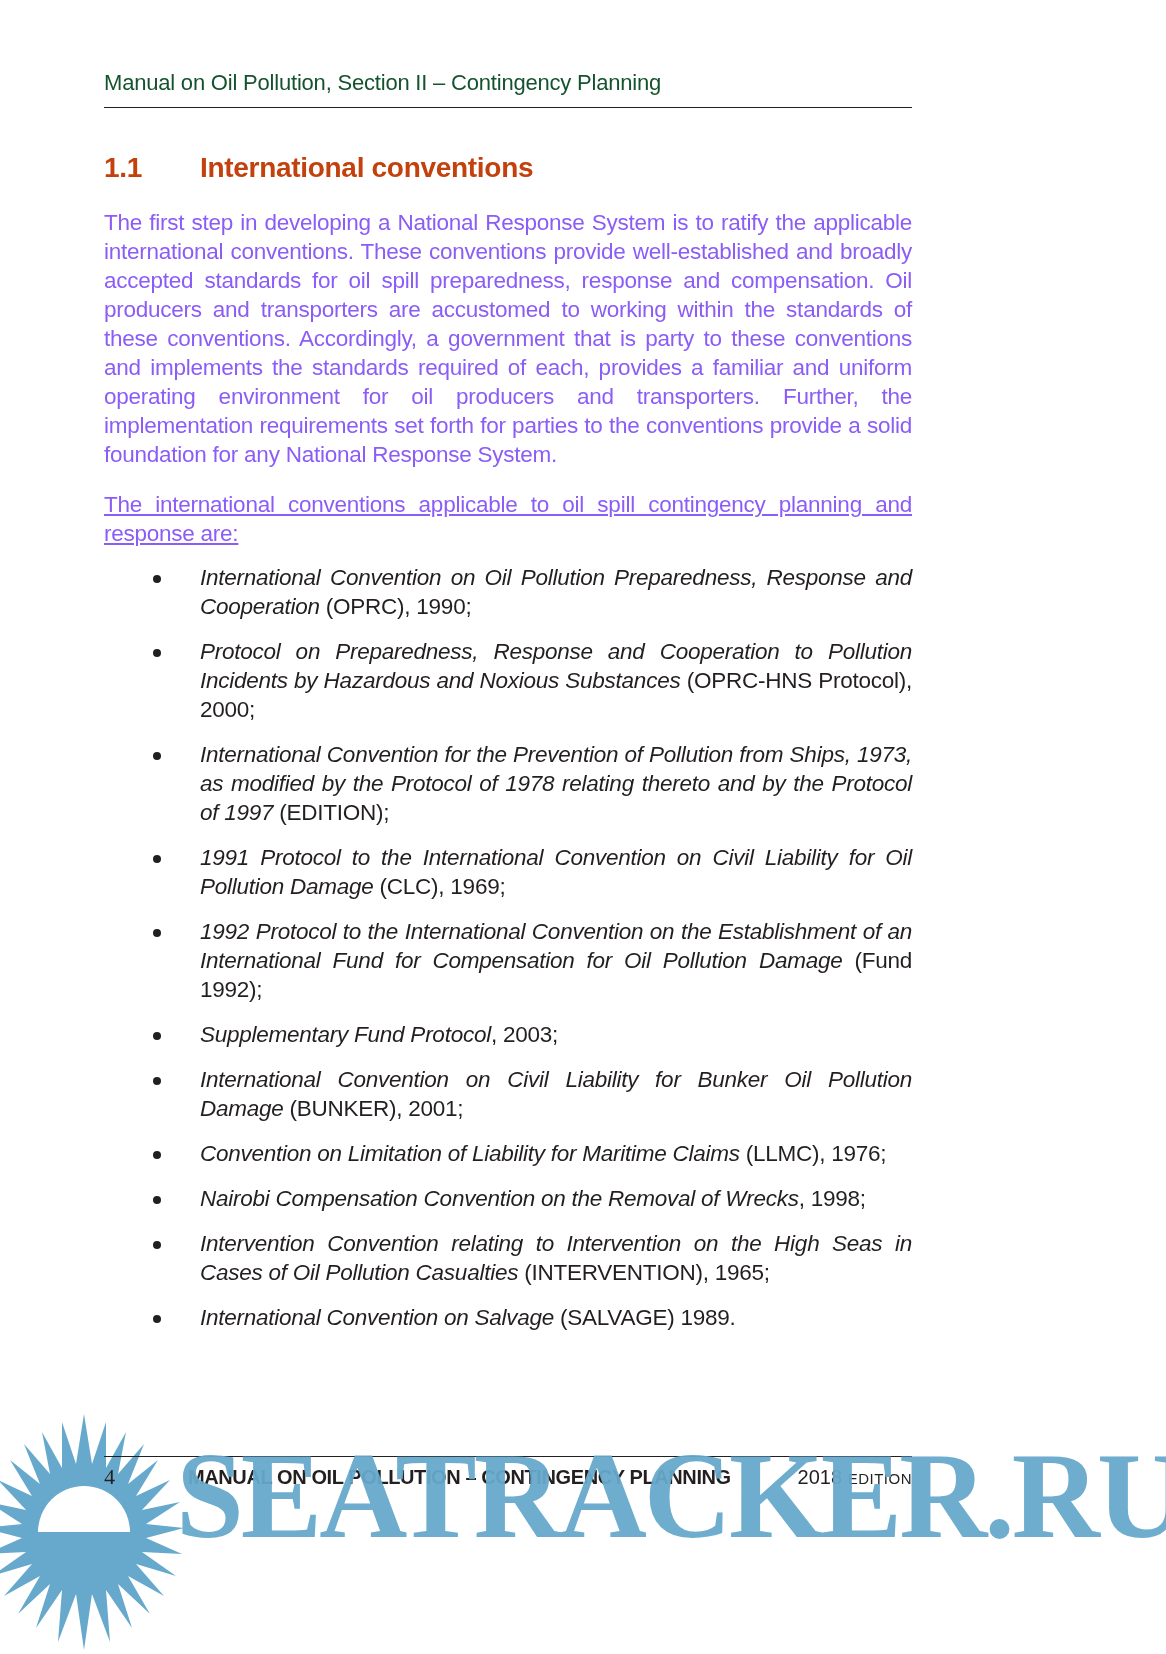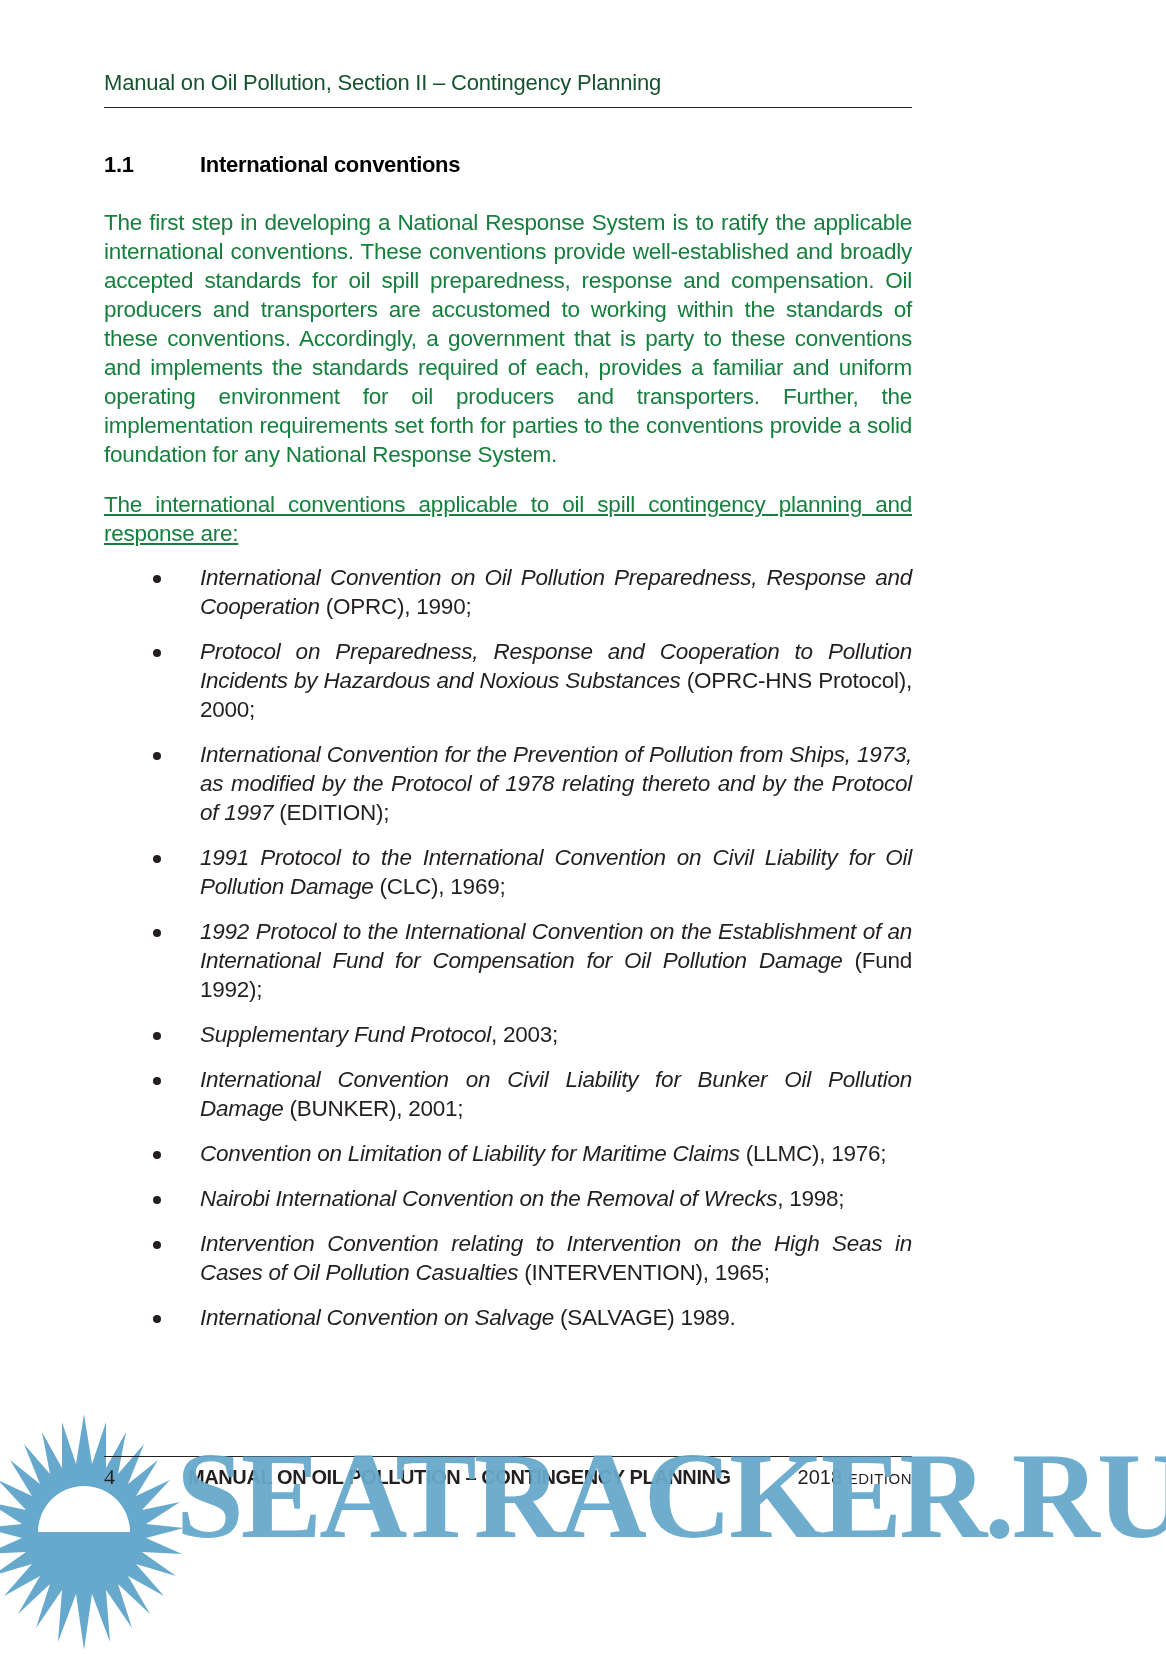--- a/index.html
+++ b/index.html
@@ -4,26 +4,26 @@
   <style>
     html, body { margin: 0; padding: 0; background: #ffffff; }
     body { width: 1166px; height: 1654px; position: relative; overflow: hidden;
            font-family: "Liberation Sans", "DejaVu Sans", sans-serif; color: #231f20; }
     .page { position: absolute; left: 0; top: 0; width: 1166px; height: 1654px; }
 
     .running-header { position: absolute; left: 104px; top: 70px; width: 808px;
       font-size: 22px; letter-spacing: -0.2px; color: #14532d; }
     .header-rule { position: absolute; left: 104px; top: 107px; width: 808px; height: 1px; background: #231f20; }
 
-    .section-heading { position: absolute; left: 104px; top: 152px; font-size: 22px; font-weight: bold;
-      color: #000000; letter-spacing: -0.3px; }
+    .section-heading { position: absolute; left: 104px; top: 152px; font-size: 28px; font-weight: bold;
+      color: #c2410c; letter-spacing: -0.3px; }
     .section-heading .num { display: inline-block; width: 96px; }
 
     .para { position: absolute; left: 104px; width: 808px; font-size: 22.5px; line-height: 29px;
-      text-align: justify; letter-spacing: -0.25px; color: #15803d; }
+      text-align: justify; letter-spacing: -0.25px; color: #8b5cf6; }
     .para-1 { top: 208px; }
     .para-2 { top: 490px; text-decoration: underline; }
 
     .bullets { position: absolute; left: 104px; top: 563px; width: 808px; margin: 0; padding: 0; list-style: none; }
     .bullet { position: relative; padding-left: 96px; font-size: 22.5px; line-height: 29px;
       text-align: justify; letter-spacing: -0.25px; margin-bottom: 16px; }
     .bullet .dot { position: absolute; left: 49px; top: 12px; width: 8px; height: 8px; border-radius: 50%; background: #231f20; }
     .bullet i { font-style: italic; }
 
     .footer-rule { position: absolute; left: 104px; top: 1456px; width: 808px; height: 1px; background: #231f20; }
@@ -54,21 +54,21 @@
 
   <ul class="bullets">
     <li class="bullet"><span class="dot"></span><i>International Convention on Oil Pollution Preparedness, Response and Cooperation</i><span> (OPRC), 1990;</span></li>
     <li class="bullet"><span class="dot"></span><i>Protocol on Preparedness, Response and Cooperation to Pollution Incidents by Hazardous and Noxious Substances</i><span> (OPRC-HNS Protocol), 2000;</span></li>
     <li class="bullet"><span class="dot"></span><i>International Convention for the Prevention of Pollution from Ships, 1973, as modified by the Protocol of 1978 relating thereto and by the Protocol of 1997</i><span> (EDITION);</span></li>
     <li class="bullet"><span class="dot"></span><i>1991 Protocol to the International Convention on Civil Liability for Oil Pollution Damage</i><span> (CLC), 1969;</span></li>
     <li class="bullet"><span class="dot"></span><i>1992 Protocol to the  International Convention on the Establishment of an International Fund for Compensation for Oil Pollution Damage</i><span> (Fund 1992);</span></li>
     <li class="bullet"><span class="dot"></span><i>Supplementary Fund Protocol</i><span>, 2003;</span></li>
     <li class="bullet"><span class="dot"></span><i>International Convention on Civil Liability for Bunker Oil Pollution Damage</i><span> (BUNKER), 2001;</span></li>
     <li class="bullet"><span class="dot"></span><i>Convention on Limitation of Liability for Maritime Claims</i><span> (LLMC), 1976;</span></li>
-    <li class="bullet"><span class="dot"></span><i>Nairobi International Convention on the Removal of Wrecks</i><span>, 1998;</span></li>
+    <li class="bullet"><span class="dot"></span><i>Nairobi Compensation Convention on the Removal of Wrecks</i><span>, 1998;</span></li>
     <li class="bullet"><span class="dot"></span><i>Intervention Convention relating to Intervention on the High Seas in Cases of Oil Pollution Casualties</i><span> (INTERVENTION), 1965;</span></li>
     <li class="bullet"><span class="dot"></span><i>International Convention on Salvage</i><span> (SALVAGE) 1989.</span></li>
   </ul>
 
   <svg class="watermark" viewBox="0 0 1166 254" width="1166" height="254">
     <g transform="translate(84,132)">
       <polygon fill="#67a9cc" points="
         0,-118 8,-68 22,-110 22,-64 42,-100 34,-58 60,-88 44,-48 74,-72 52,-36 86,-52 58,-22 96,-30 62,-8
         100,-4 62,6 98,22 58,20 92,44 52,32 80,64 44,44 66,82 34,52 48,96 22,58 26,110 8,62
         0,118 -8,62 -26,110 -22,58 -48,96 -34,52 -66,82 -44,44 -80,64 -52,32 -92,44 -58,20 -98,22 -62,6

